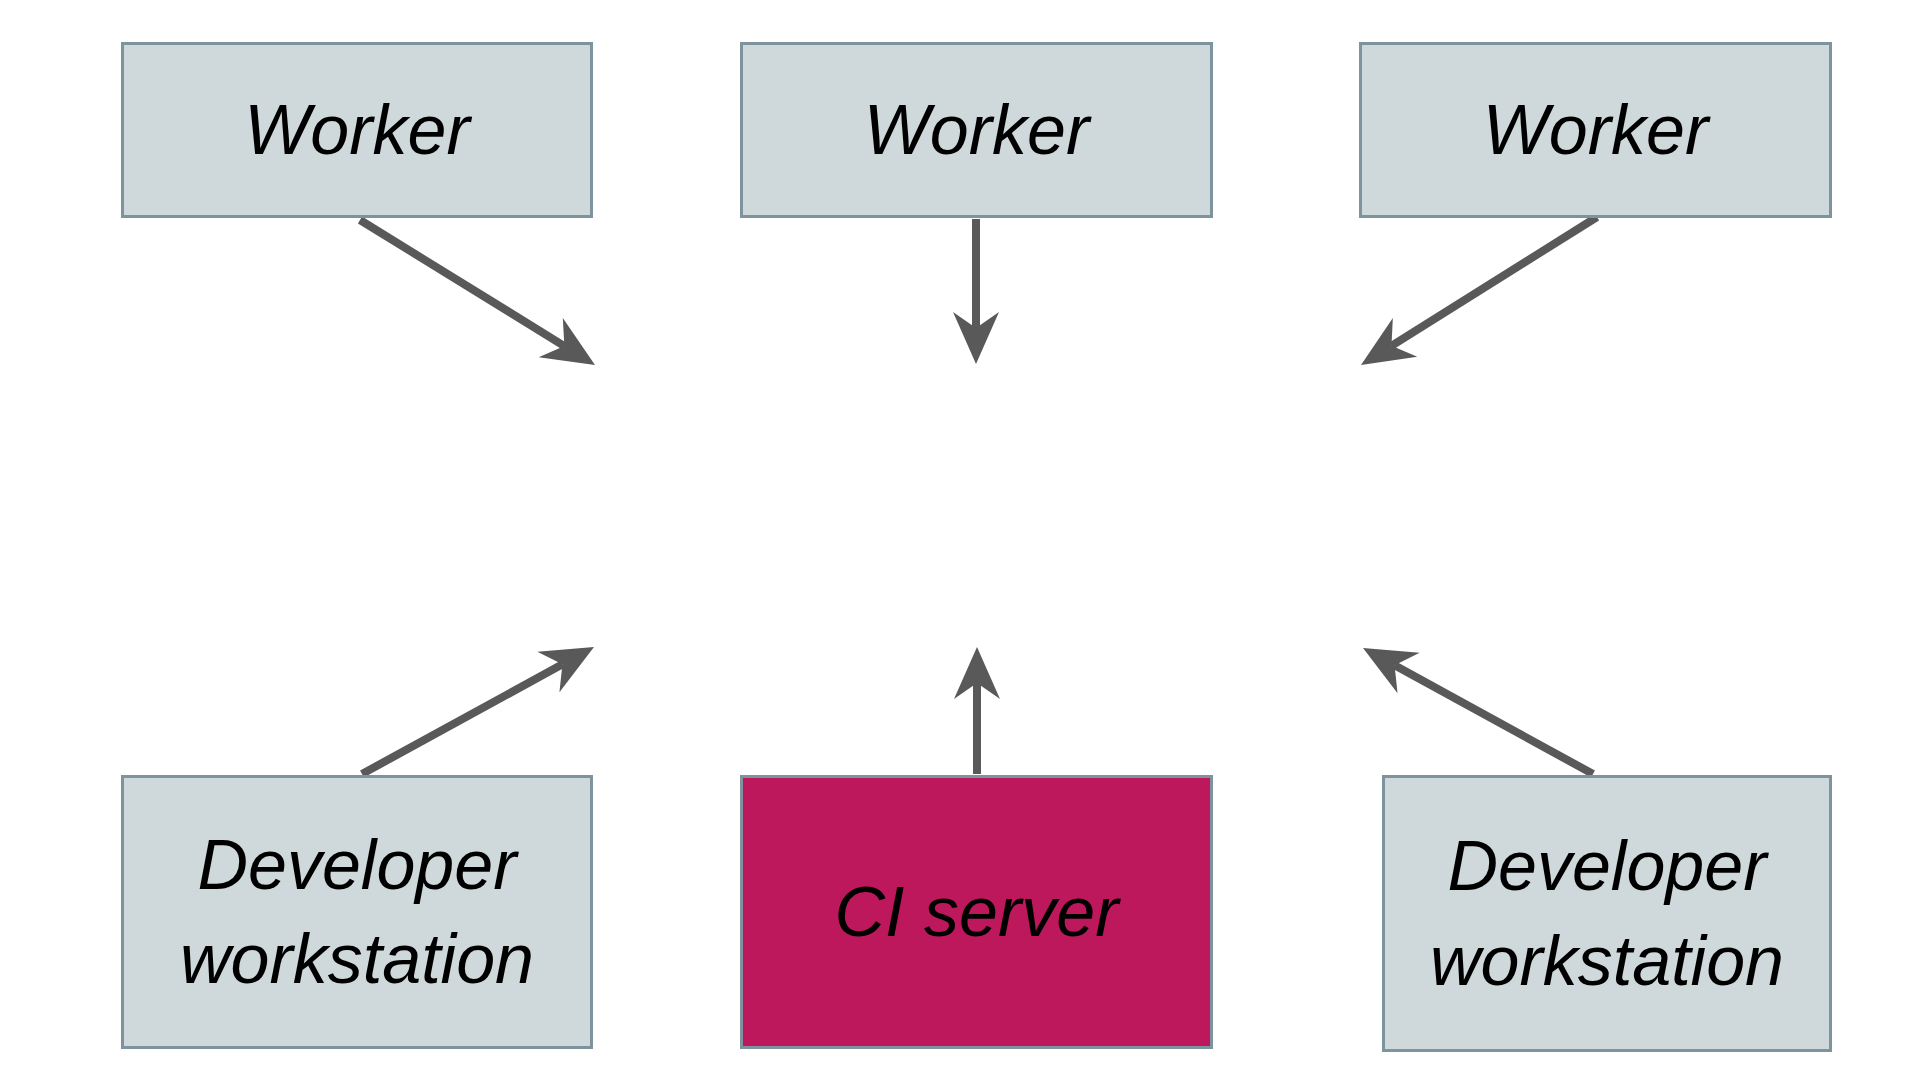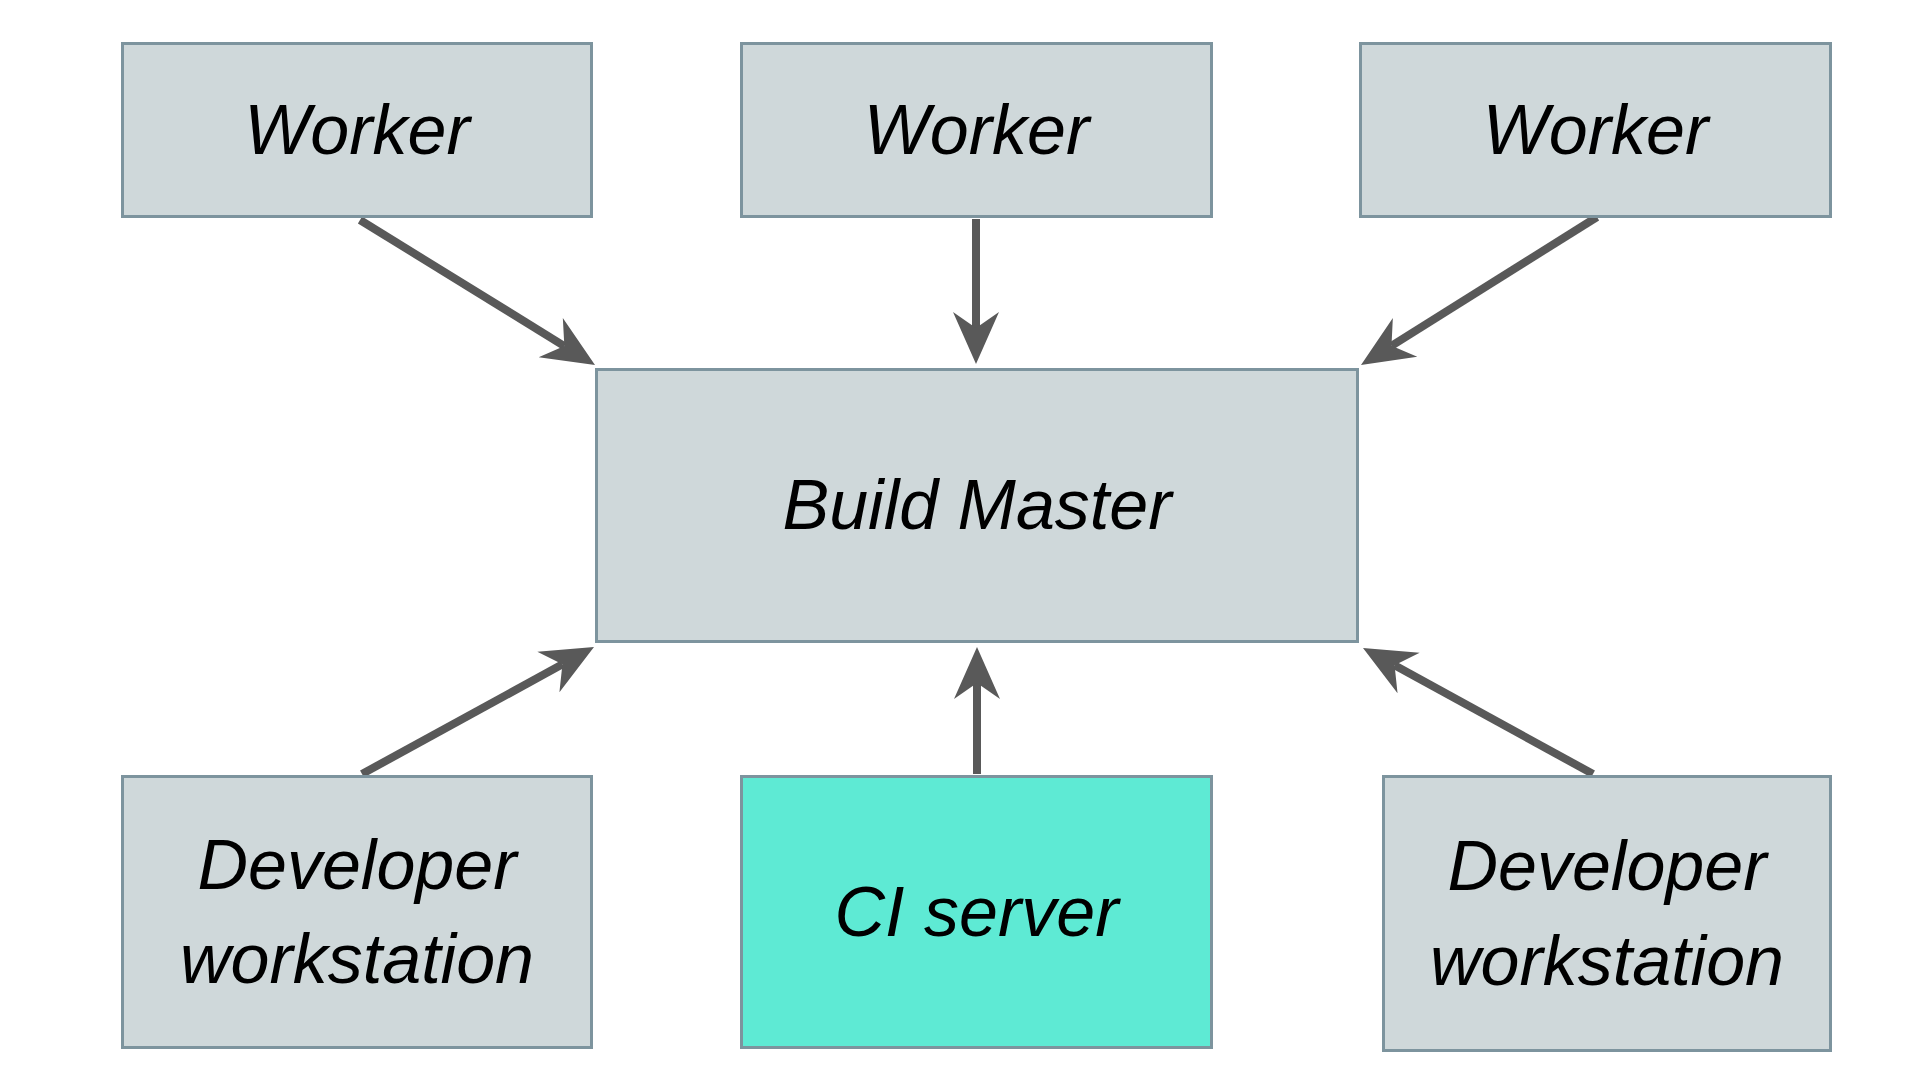--- a/index.html
+++ b/index.html
@@ -80,26 +80,23 @@
   <div id="nodes-layer">
       <div class="node" style="left: 121px; top: 42px; width: 472px; height: 176px; background: rgb(207, 216, 218); border: 3px solid rgb(125, 148, 158);">
         <div class="node-label">Worker</div>
       </div>
       <div class="node" style="left: 740px; top: 42px; width: 473px; height: 176px; background: rgb(207, 216, 218); border: 3px solid rgb(125, 148, 158);">
         <div class="node-label">Worker</div>
       </div>
       <div class="node" style="left: 1359px; top: 42px; width: 473px; height: 176px; background: rgb(207, 216, 218); border: 3px solid rgb(125, 148, 158);">
         <div class="node-label">Worker</div>
       </div>
-      <div class="node" style="left: 595px; top: 368px; width: 764px; height: 275px; background: rgb(207, 216, 218); border: 3px solid rgb(125, 148, 158);">
-        <div class="node-label">Build Master</div>
-      </div>
       <div class="node" style="left: 121px; top: 775px; width: 472px; height: 274px; background: rgb(207, 216, 218); border: 3px solid rgb(125, 148, 158);">
         <div class="node-label">Developer workstation</div>
       </div>
-      <div class="node" style="left: 740px; top: 775px; width: 473px; height: 274px; background: #5eead4; border: 3px solid rgb(125, 148, 158);">
+      <div class="node" style="left: 740px; top: 775px; width: 473px; height: 274px; background: #be185d; border: 3px solid rgb(125, 148, 158);">
         <div class="node-label">CI server</div>
       </div>
       <div class="node" style="left: 1382px; top: 775px; width: 450px; height: 277px; background: rgb(207, 216, 218); border: 3px solid rgb(125, 148, 158);">
         <div class="node-label">Developer workstation</div>
       </div>
     </div>
 </div>
 
 </body></html>

